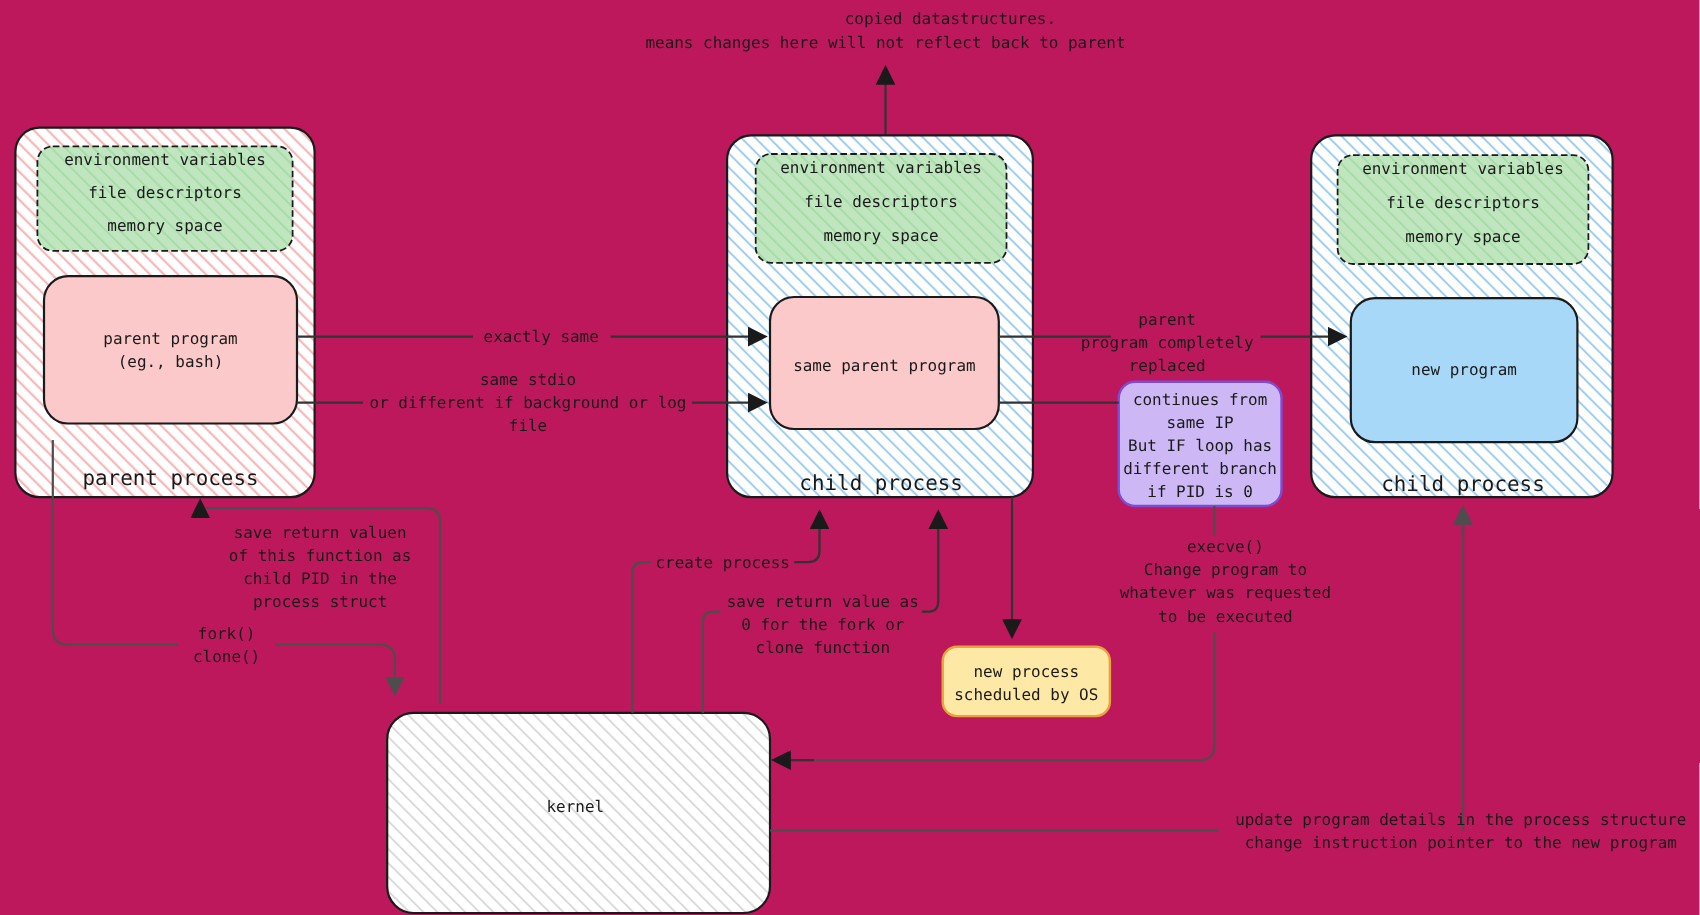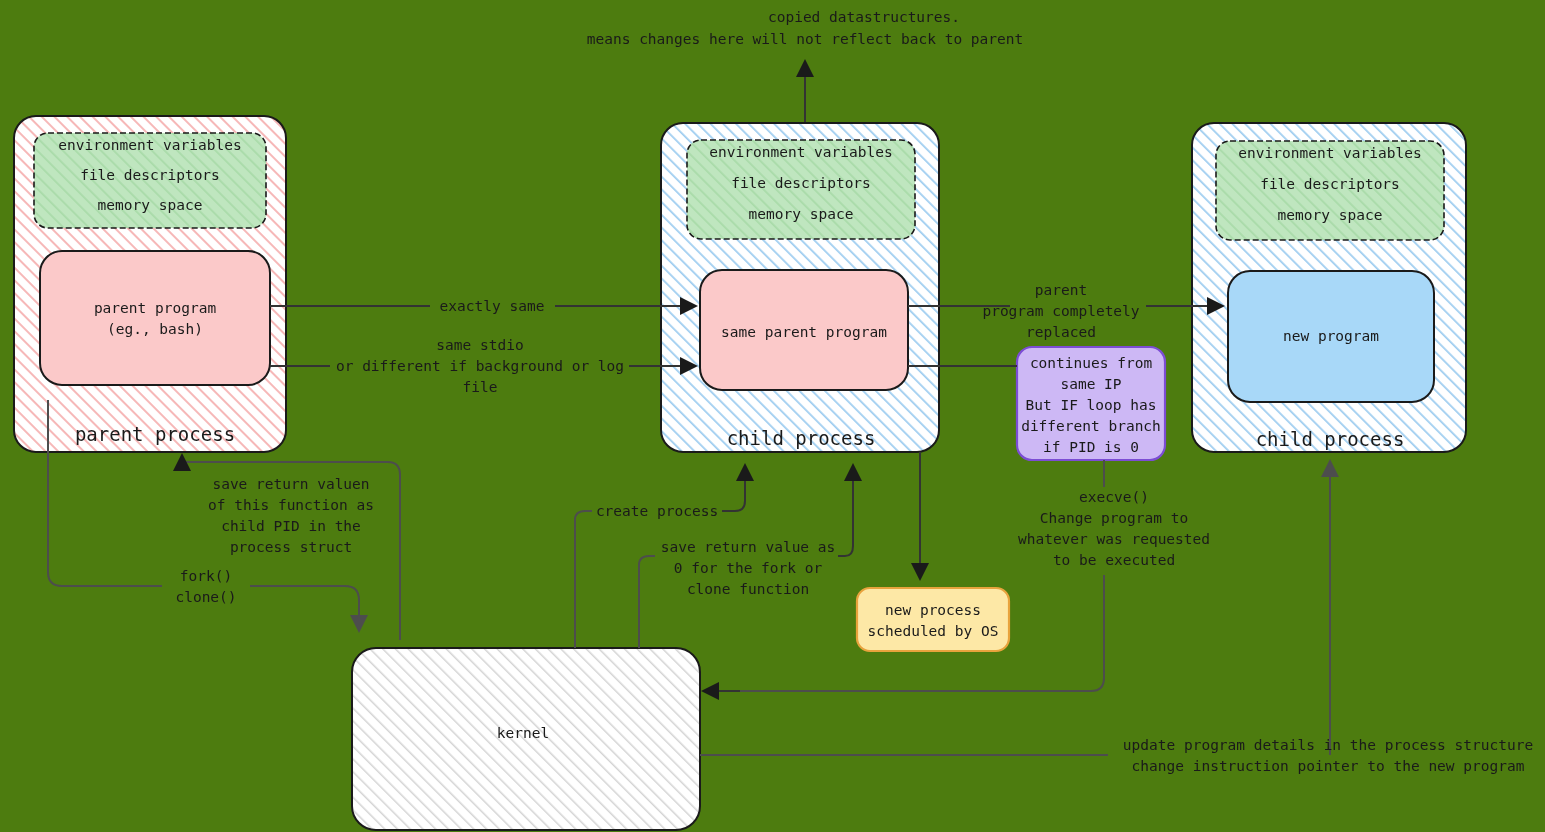--- a/index.html
+++ b/index.html
@@ -4,21 +4,21 @@
 <style>
   html, body {
     margin: 0;
     padding: 0;
     background: #ffffff;
   }
   #stage {
     position: relative;
     width: 1545px;
     height: 832px;
-    background: #4d7c0f;
+    background: #be185d;
     font-family: "DejaVu Sans Mono", "Liberation Mono", monospace;
     text-align: center;
   }
   svg#diagram {
     position: absolute;
     left: 0;
     top: 0;
     width: 1545px;
     height: 832px;
     overflow: visible;

